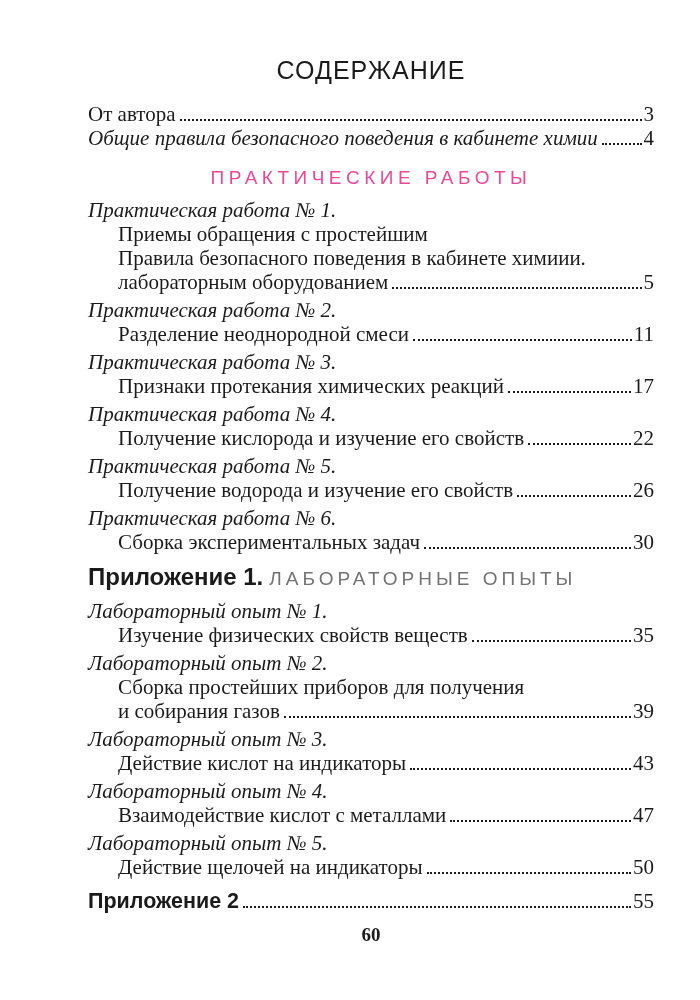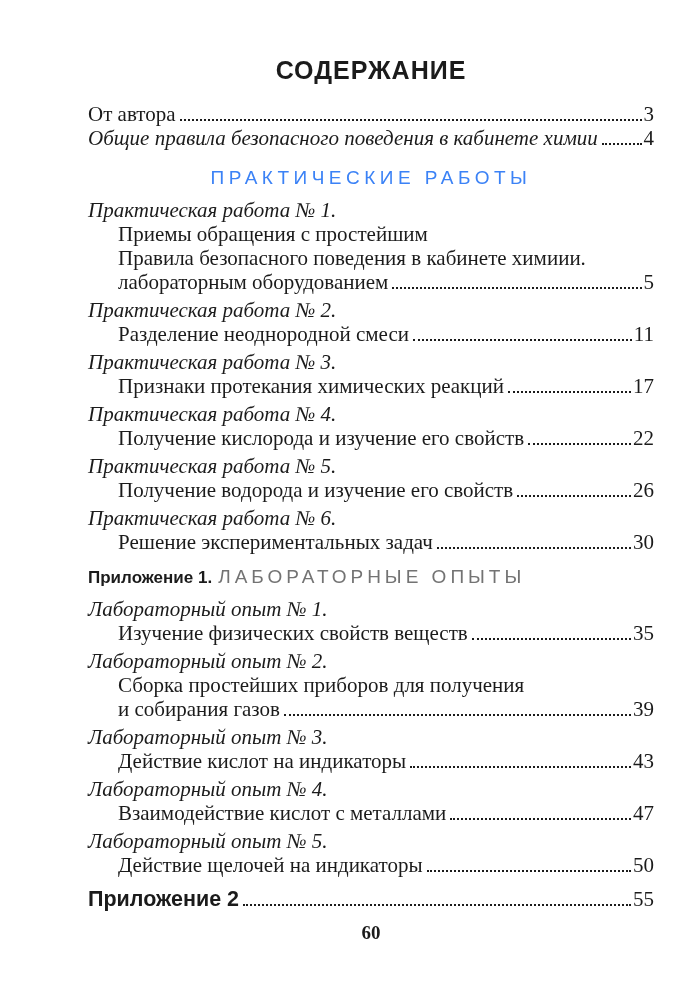--- a/index.html
+++ b/index.html
@@ -13,21 +13,21 @@
     height: 1000px;
     box-sizing: border-box;
     background: #ffffff;
     color: #1b1b1b;
     font-family: "Liberation Serif", serif;
     padding: 56px 46px 0 88px;
     overflow: hidden;
   }
   .doc-title {
     font-family: "Liberation Sans", sans-serif;
-    font-weight: bold;
+    font-weight: normal;
     font-size: 25px;
     letter-spacing: 1px;
     line-height: 28px;
     text-align: center;
     margin: 0 0 18px 0;
   }
   .front { margin: 0 0 16px 0; }
 
   .toc-row {
     display: flex;
@@ -47,21 +47,21 @@
   .italic { font-style: italic; }
 
   .section-heading {
     font-family: "Liberation Sans", sans-serif;
     font-weight: 400;
     font-size: 19px;
     letter-spacing: 4.5px;
     line-height: 24px;
     text-align: center;
     margin: 16px 0 8px 0;
-    color: #3b82f6;
+    color: #ec4899;
   }
 
   .entry { margin-top: 4px; }
   .entry-title {
     font-style: italic;
     font-size: 21px;
     line-height: 24px;
   }
   .entry-line {
     font-size: 21px;
@@ -71,21 +71,21 @@
   .entry .toc-row { padding-left: 30px; }
 
   .appendix-heading {
     margin: 10px 0 6px 0;
     line-height: 26px;
     white-space: nowrap;
   }
   .appendix-heading .bold-label {
     font-family: "Liberation Sans", sans-serif;
     font-weight: bold;
-    font-size: 17px;
+    font-size: 24px;
   }
   .appendix-heading .caps-label {
     font-family: "Liberation Sans", sans-serif;
     font-weight: 400;
     font-size: 19px;
     letter-spacing: 4px;
     margin-left: 6px;
     color: #737373;
   }
 
@@ -172,21 +172,21 @@
       <div class="toc-row">
         <span class="label">Получение водорода и изучение его свойств</span>
         <span class="leader"></span>
         <span class="pagenum">26</span>
       </div>
     </div>
 
     <div class="entry">
       <div class="entry-title">Практическая работа № 6.</div>
       <div class="toc-row">
-        <span class="label">Решение экспериментальных задач</span>
+        <span class="label">Сборка экспериментальных задач</span>
         <span class="leader"></span>
         <span class="pagenum">30</span>
       </div>
     </div>
 
   </div>
 
   <div class="appendix-heading">
     <span class="bold-label">Приложение 1.</span><span class="caps-label">ЛАБОРАТОРНЫЕ ОПЫТЫ</span>
   </div>

